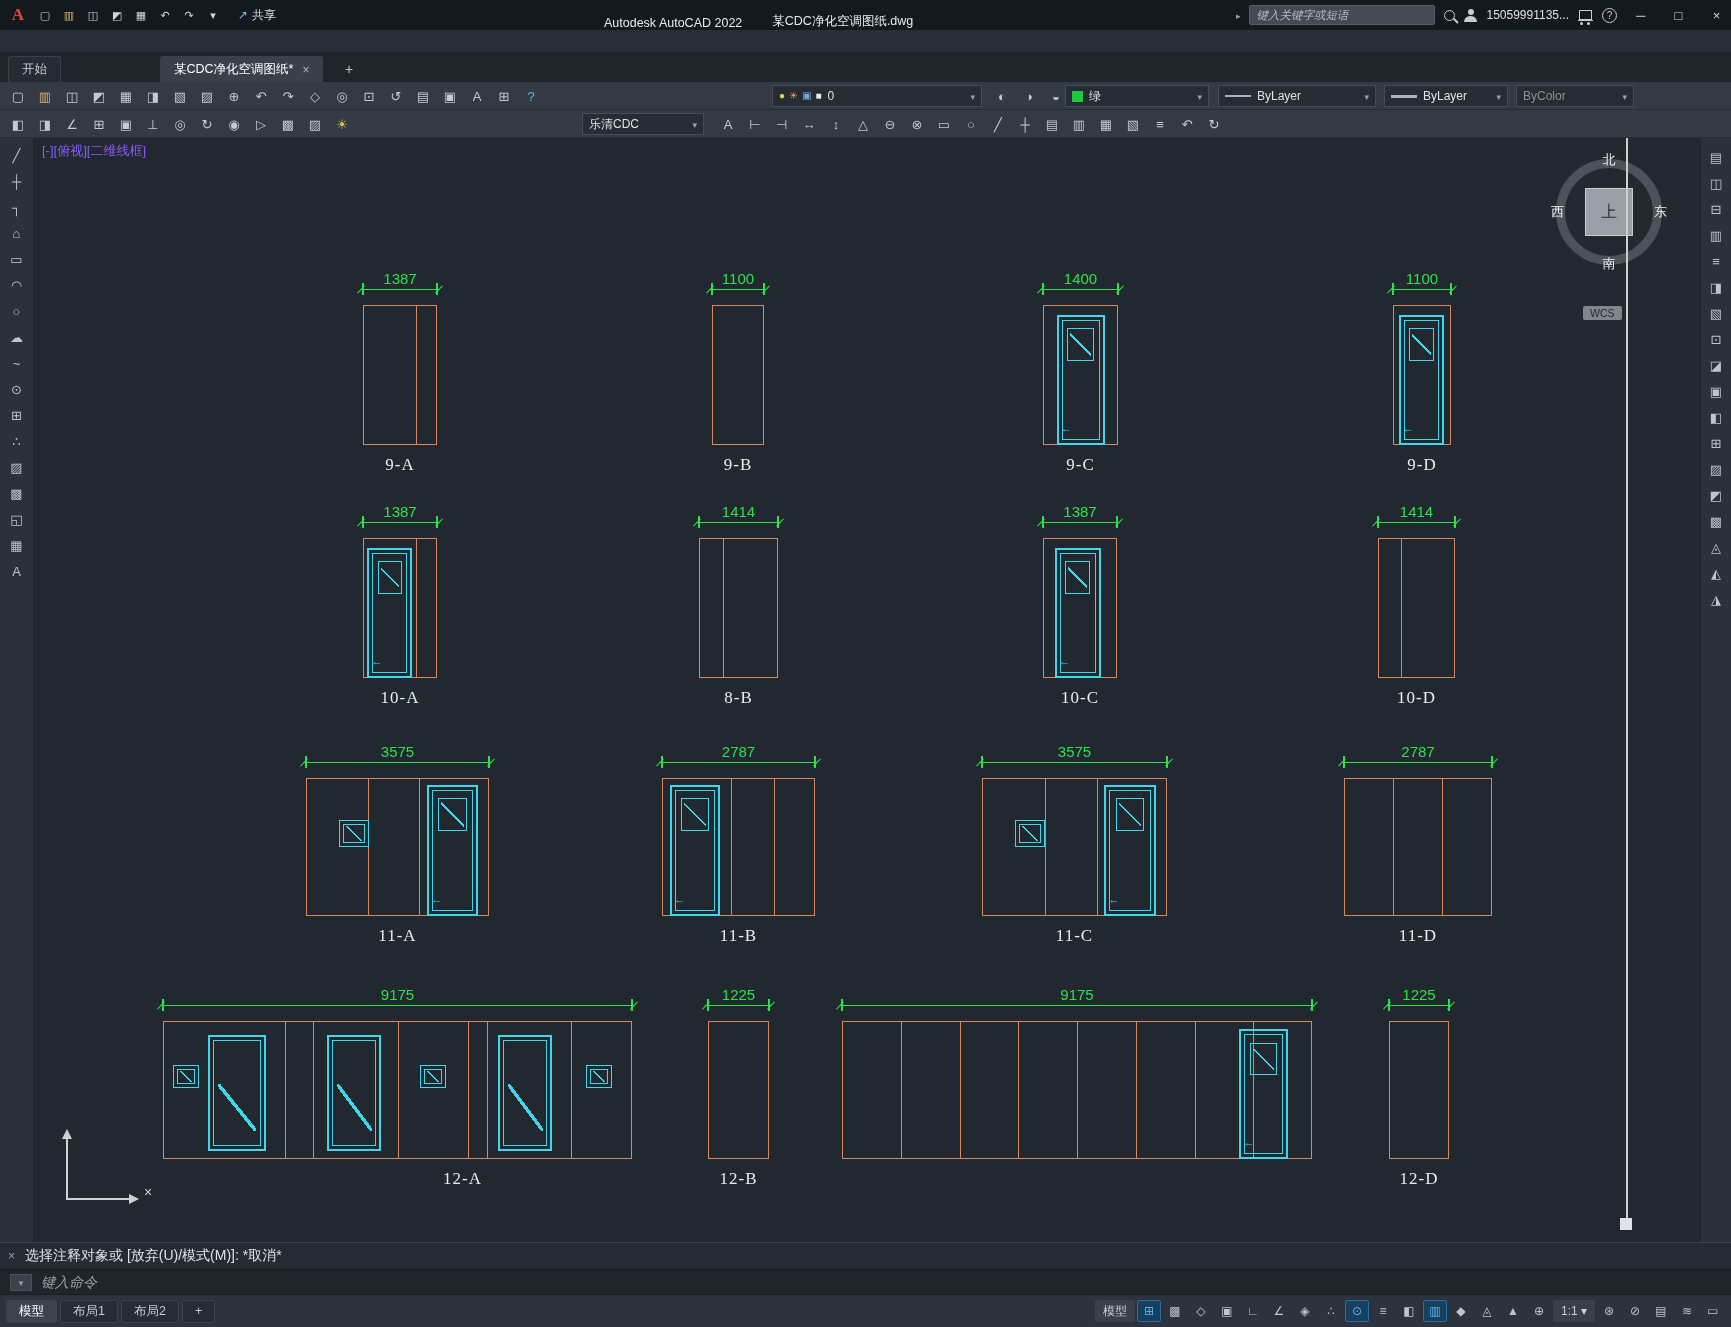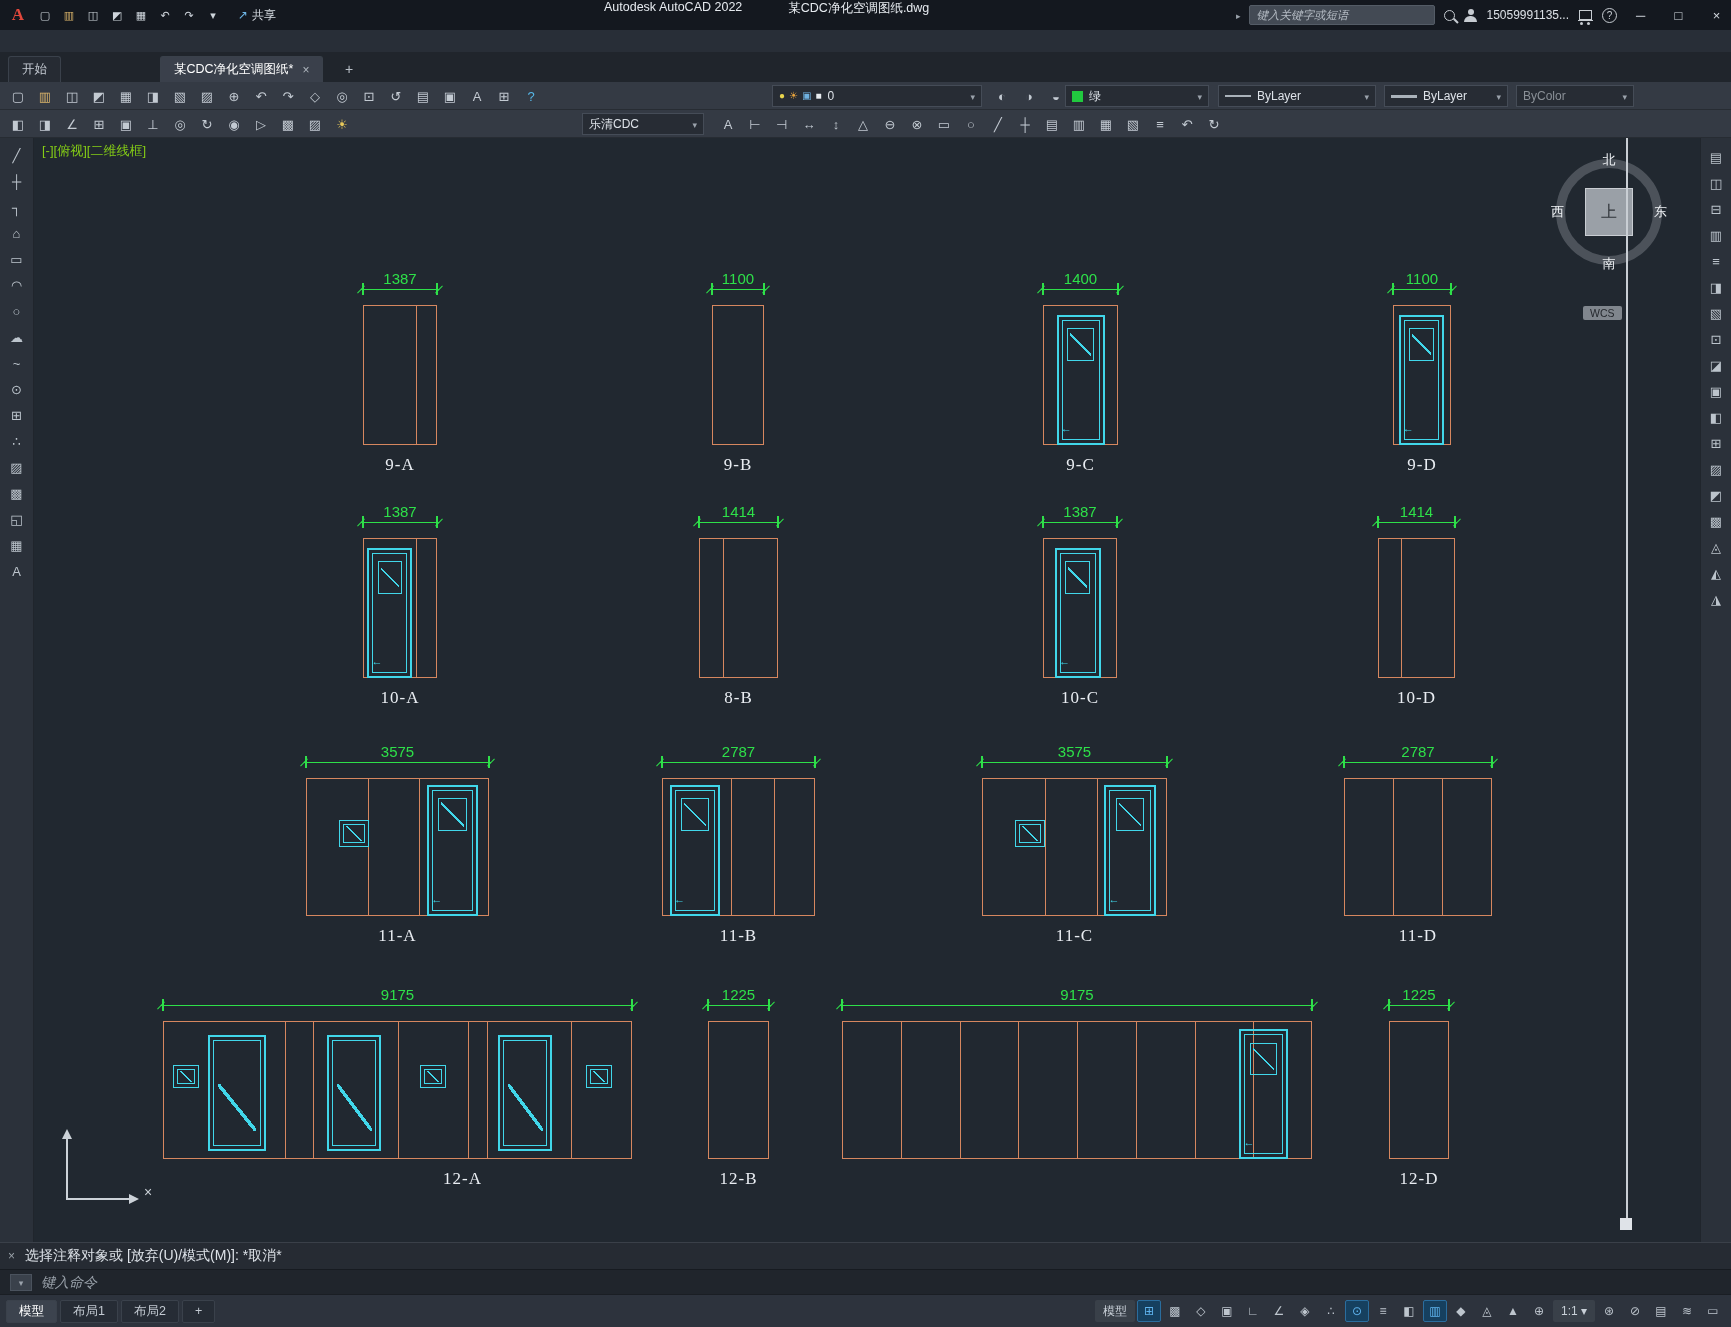--- a/index.html
+++ b/index.html
@@ -10,22 +10,22 @@
 
 #titlebar{position:absolute;left:0;top:0;width:100%;height:30px;background:#14181f;
   display:flex;align-items:center;padding-left:6px;font-size:12px}
 #app-logo{width:24px;height:24px;display:flex;align-items:center;justify-content:center;
   color:#e2483c;font-weight:bold;font-size:17px;font-family:"Liberation Serif",serif}
 .qa{display:flex;align-items:center;gap:2px;margin-left:4px}
 .qa-icon{width:22px;height:20px;display:flex;align-items:center;justify-content:center;
   font-size:11px;color:#ced4db;border-radius:2px}
 #share-btn{display:flex;align-items:center;gap:4px;margin-left:14px;color:#d7dce2;font-size:12px}
 #share-btn .gl{color:#6fb7e8}
-#title-center{position:absolute;left:604px;top:0;height:30px;display:flex;align-items:flex-start;
-  gap:46px;font-size:12.5px;color:#e6eaef;white-space:nowrap}
+#title-center{position:absolute;left:604px;top:0;height:30px;display:flex;align-items:flex-end;
+  gap:30px;font-size:12.5px;color:#e6eaef;white-space:nowrap}
 #title-right{position:absolute;right:0;top:0;height:30px;display:flex;align-items:center;gap:9px}
 .caret::after{content:"▾";font-size:9px;color:#9aa2ab}
 .caret-r::after{content:"▸";font-size:9px;color:#9aa2ab}
 #search-box{width:186px;height:20px;background:#434a54;border:1px solid #545c66;border-radius:2px;
   color:#e6eaef;font-size:11.5px;padding:0 6px;font-style:italic}
 #search-box::placeholder{color:#b6bdc5;font-style:italic}
 .mag{width:11px;height:11px;border:1.6px solid #c7ccd2;border-radius:50%;position:relative;display:inline-block}
 .mag::after{content:"";position:absolute;width:6px;height:1.6px;background:#c7ccd2;
   transform:rotate(45deg);right:-5px;bottom:-2px}
 .person{width:13px;height:13px;position:relative;display:inline-block}
@@ -76,21 +76,21 @@
 #workspace{position:absolute;left:0;top:138px;width:100%;height:1104px}
 #left-tools{position:absolute;left:0;top:0;width:34px;height:100%;background:#2b313a;
   border-right:1px solid #20252c;display:flex;flex-direction:column;align-items:center;
   padding-top:6px;gap:3px}
 #right-tools{position:absolute;right:0;top:0;width:31px;height:100%;background:#2b313a;
   border-left:1px solid #20252c;display:flex;flex-direction:column;align-items:center;
   padding-top:8px;gap:3px}
 .ticon{width:24px;height:23px;display:flex;align-items:center;justify-content:center;
   font-size:13px;color:#bcc4cc;border-radius:2px}
 #canvas{position:absolute;left:34px;top:0;width:1666px;height:1104px;background:var(--c-bg,#212830);overflow:hidden}
-#vplabel{position:absolute;left:8px;top:4px;font-size:13px;color:#84cc16}
+#vplabel{position:absolute;left:8px;top:4px;font-size:13px;color:#8b5cf6}
 
 
 #navcube{position:absolute;left:1517px;top:16px;width:116px;height:116px}
 #navcube .ring{position:absolute;inset:5px;border:9px solid rgba(148,153,160,.38);border-radius:50%}
 #navcube .ncenter{position:absolute;left:34px;top:34px;width:48px;height:48px;background:#9aa0a7;
   border:1px solid #c9cdd2;color:#2e3238;font-size:16px;display:flex;align-items:center;justify-content:center}
 .ndir{position:absolute;font-size:13px;color:#eef1f4}
 .nN{top:-3px;left:50%;transform:translateX(-50%)}
 .nS{bottom:-3px;left:50%;transform:translateX(-50%)}
 .nW{left:0;top:50%;transform:translateY(-50%)}

